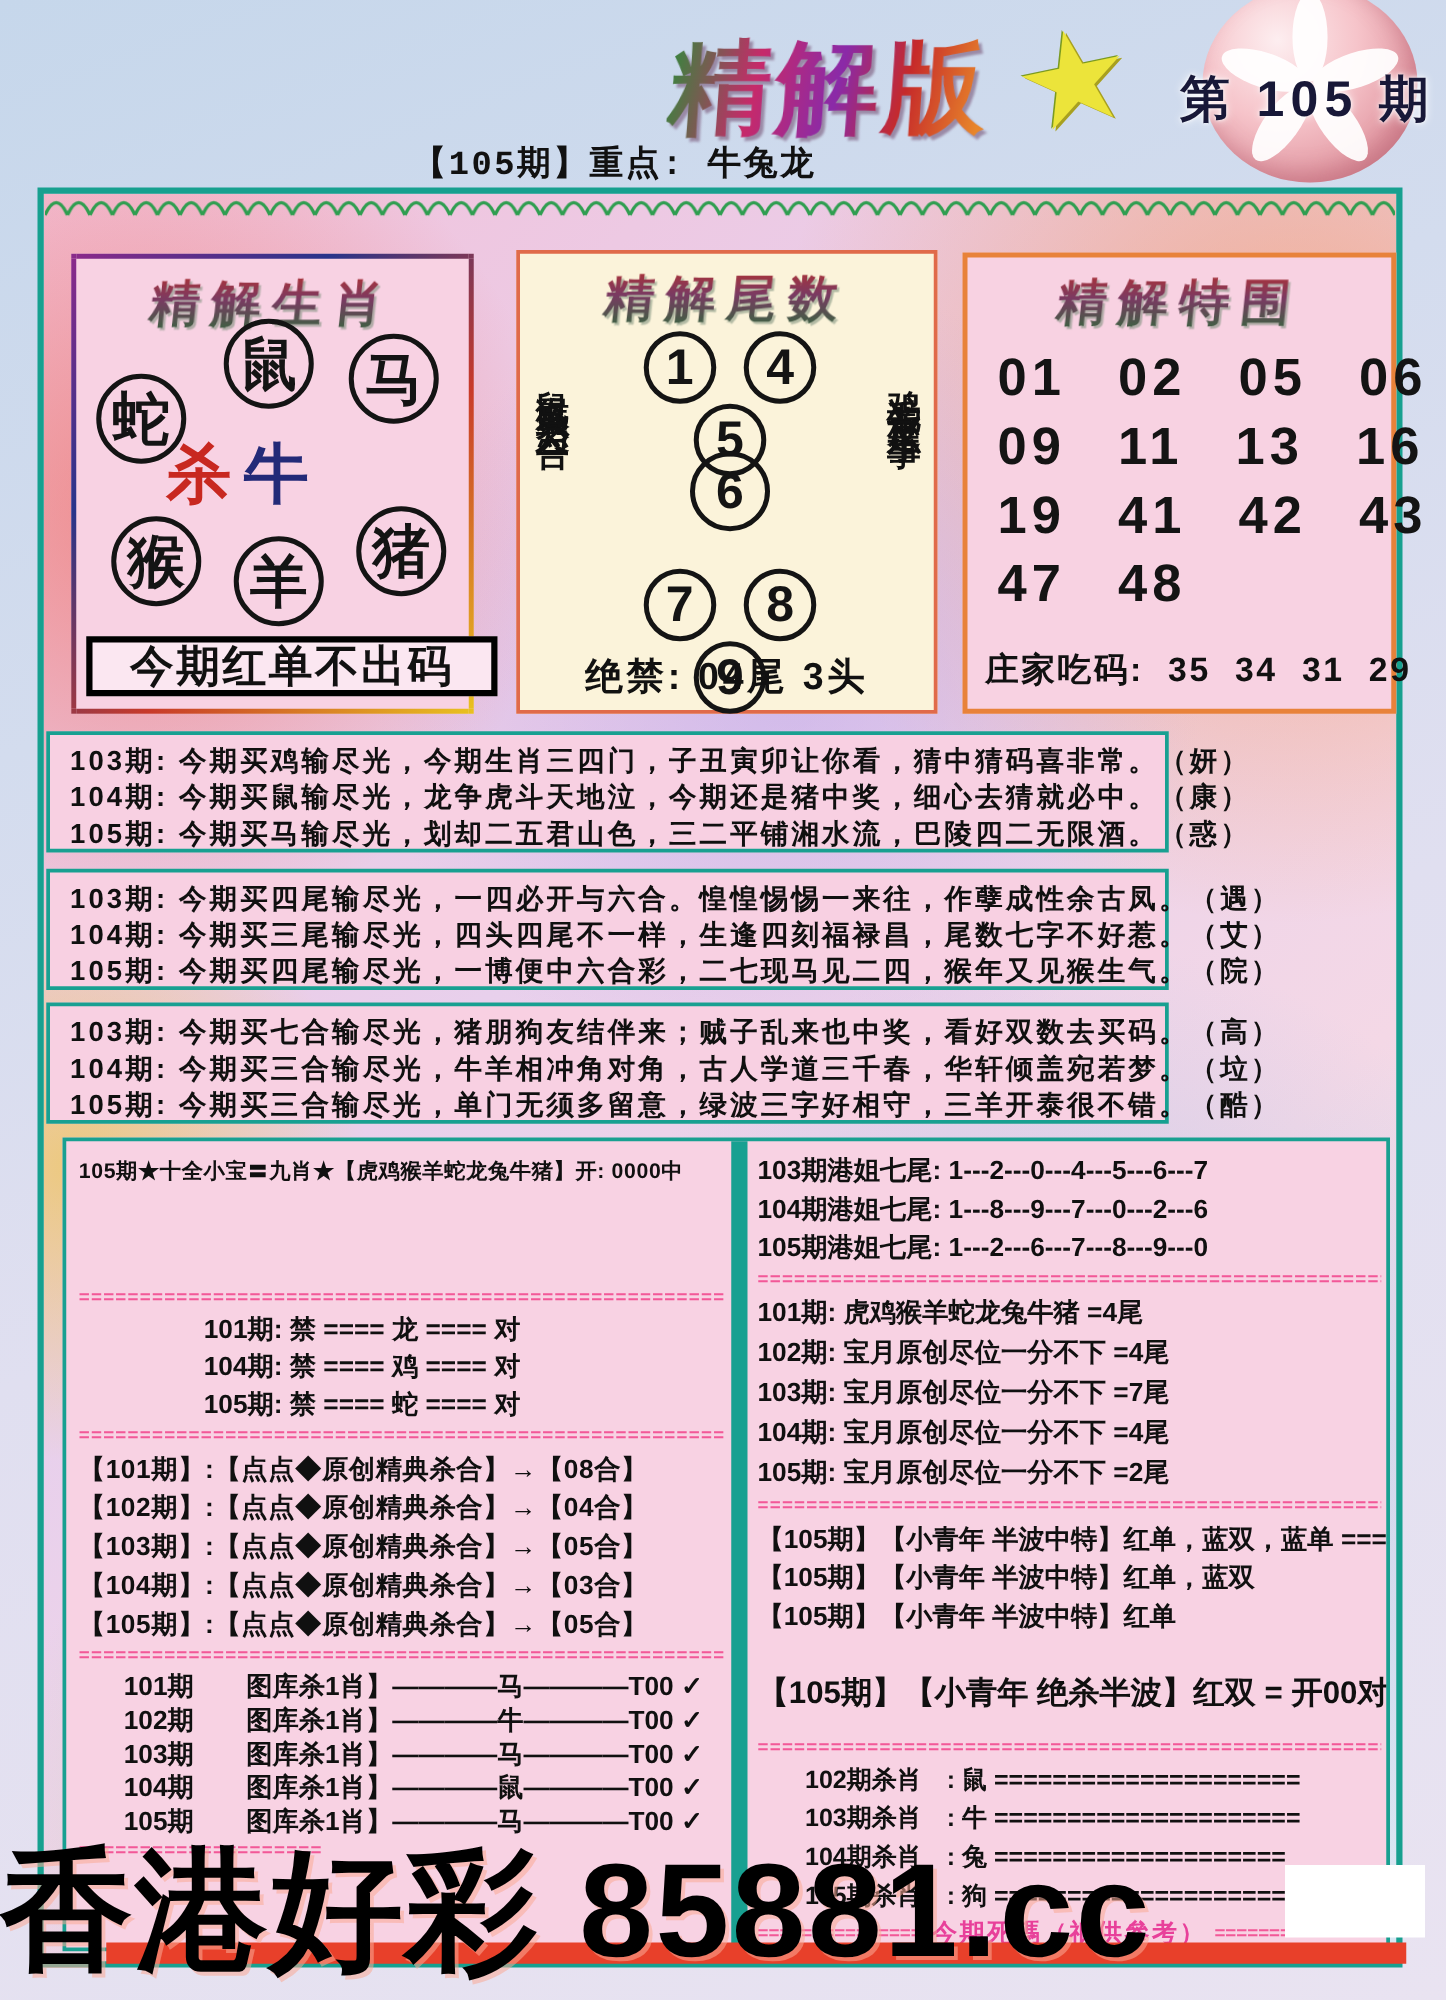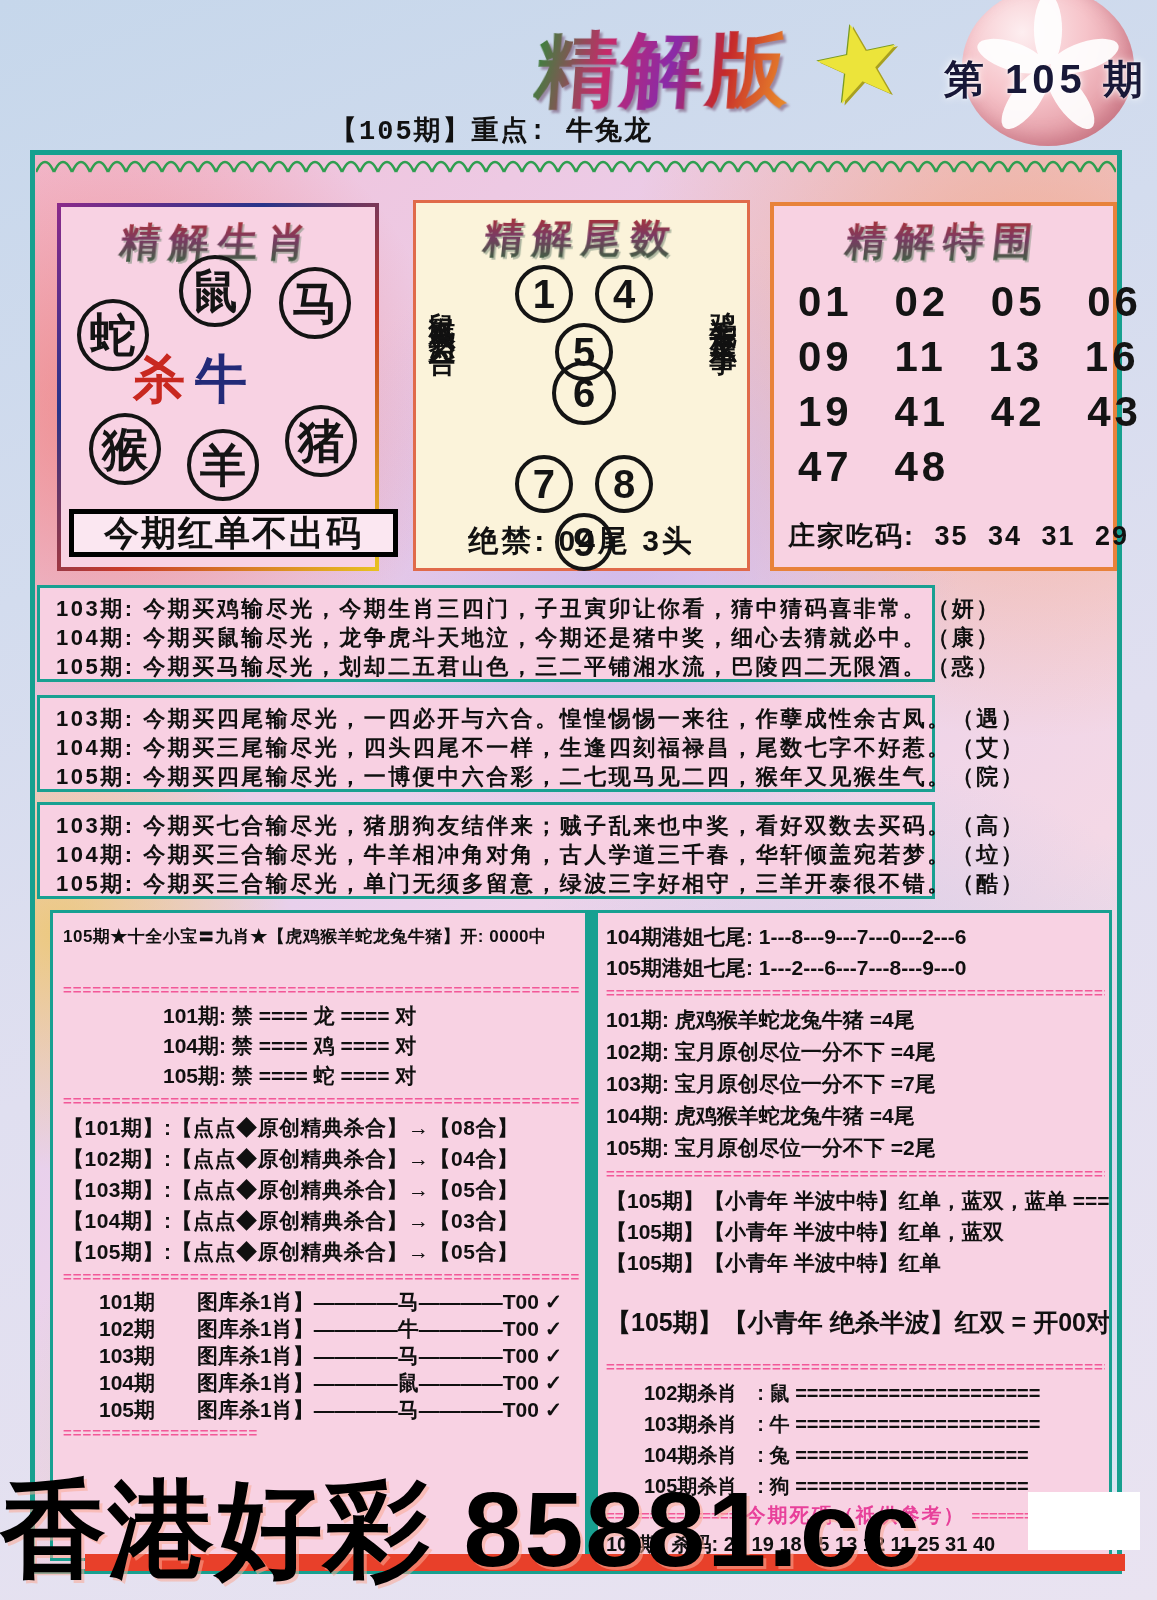--- a/index.html
+++ b/index.html
@@ -100,21 +100,21 @@
     letter-spacing:2.5px;white-space:nowrap;}
   
   .panel{
     left:15px;top:755px;width:1062px;height:651px;box-sizing:border-box;
     background:#f8d2e3;border:3px solid #18a091;display:flex;z-index:2;
   }
   .col-left{width:532px;box-sizing:border-box;padding:12px 6px 0 10px;}
   .col-sep{width:13px;background:#18a091;}
   .col-right{flex:1;box-sizing:border-box;padding:8px 4px 0 8px;overflow:hidden;}
   .pline{color:#101010;font-weight:bold;white-space:nowrap;}
-  .top-line{font-size:17px;letter-spacing:.5px;margin-bottom:36px;}
+  .top-line{font-size:17px;letter-spacing:.5px;margin-bottom:84px;}
   .eq-divider{color:#f25898;font-weight:bold;font-size:15px;line-height:12px;height:13px;
     overflow:hidden;white-space:nowrap;letter-spacing:1px;margin:4px 0;}
   .ban-line{font-size:21px;line-height:30px;padding-left:100px;}
   .dot-line{font-size:21px;line-height:31px;letter-spacing:.5px;}
   .tuku-line{font-size:21px;line-height:27px;padding-left:36px;}
   .qiwei-line{font-size:21px;line-height:31px;}
   .baoyue-line{font-size:21px;line-height:32px;}
   .xqn-line{font-size:21px;line-height:31px;}
   .juesha-line{font-size:25px;margin-top:28px;margin-bottom:22px;}
   .shaxiao-line{font-size:20px;line-height:31px;padding-left:38px;}
@@ -235,27 +235,28 @@
       <div class="eq-divider">============================================================================</div>
       <div class="pline tuku-line">101期　　图库杀1肖】————马————T00 ✓</div>
       <div class="pline tuku-line">102期　　图库杀1肖】————牛————T00 ✓</div>
       <div class="pline tuku-line">103期　　图库杀1肖】————马————T00 ✓</div>
       <div class="pline tuku-line">104期　　图库杀1肖】————鼠————T00 ✓</div>
       <div class="pline tuku-line">105期　　图库杀1肖】————马————T00 ✓</div>
       <div class="eq-divider">====================</div>
     </div>
     <div class="col-sep"></div>
     <div class="col-right">
+      <div class="pline qiwei-line">103期港姐七尾: 1---2---0---4---5---6---7</div>
       <div class="pline qiwei-line">104期港姐七尾: 1---8---9---7---0---2---6</div>
       <div class="pline qiwei-line">105期港姐七尾: 1---2---6---7---8---9---0</div>
       <div class="eq-divider">============================================================================</div>
       <div class="pline baoyue-line">101期: 虎鸡猴羊蛇龙兔牛猪 =4尾</div>
       <div class="pline baoyue-line">102期: 宝月原创尽位一分不下 =4尾</div>
       <div class="pline baoyue-line">103期: 宝月原创尽位一分不下 =7尾</div>
-      <div class="pline baoyue-line">104期: 虎鸡猴羊蛇龙兔牛猪 =4尾</div>
+      <div class="pline baoyue-line">104期: 宝月原创尽位一分不下 =4尾</div>
       <div class="pline baoyue-line">105期: 宝月原创尽位一分不下 =2尾</div>
       <div class="eq-divider">============================================================================</div>
       <div class="pline xqn-line">【105期】【小青年 半波中特】红单，蓝双，蓝单 === 开</div>
       <div class="pline xqn-line">【105期】【小青年 半波中特】红单，蓝双</div>
       <div class="pline xqn-line">【105期】【小青年 半波中特】红单</div>
       <div class="pline juesha-line">【105期】【小青年 绝杀半波】红双 = 开00对</div>
       <div class="eq-divider">============================================================================</div>
       <div class="pline shaxiao-line">102期杀肖　: 鼠 =====================</div>
       <div class="pline shaxiao-line">103期杀肖　: 牛 =====================</div>
       <div class="pline shaxiao-line">104期杀肖　: 兔 ====================</div>

